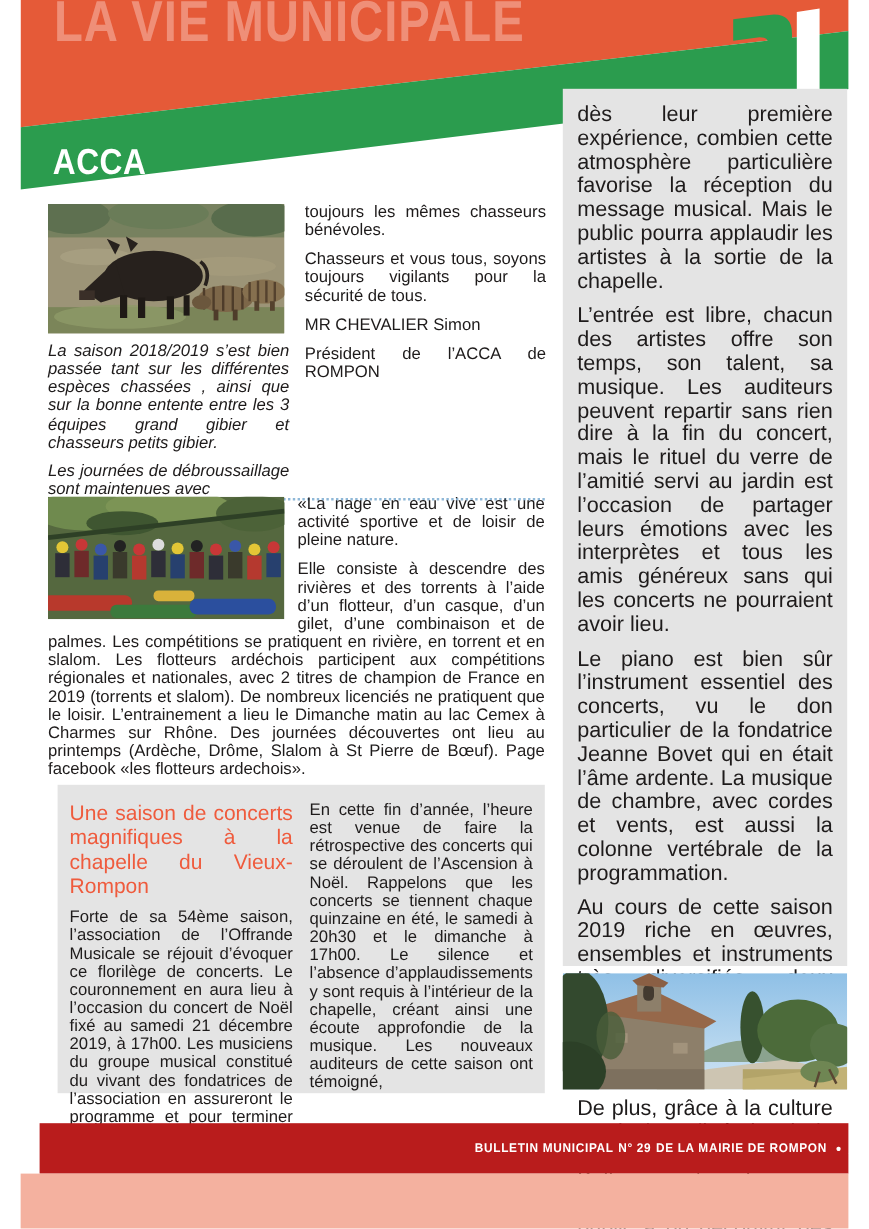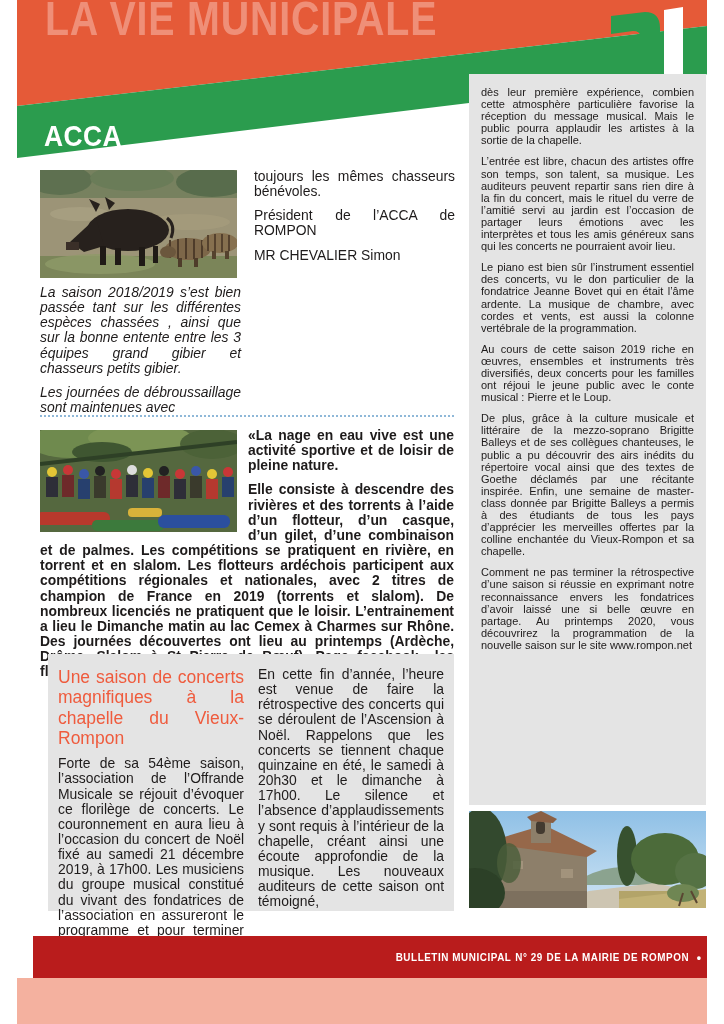--- a/index.html
+++ b/index.html
@@ -27,33 +27,33 @@
   .col p, .flot p, .panel p {
     font-size:13.9px; line-height:1.09; color:#1e1b1b;
     text-align:justify; margin-bottom:9px;
     hyphens:auto; -webkit-hyphens:auto;
   }
   .photo { position:absolute; display:block; }
   .dotted-sep {
     position:absolute; left:23px; top:415px; width:414px; height:0;
     border-top:2px dotted #8FB8D8;
   }
-  .flot { position:absolute; left:23px; top:428px; width:414px;font-weight:bold; }
+  .flot { position:absolute; left:23px; top:412px; width:414px; }
   .flot svg { float:left; margin:2px 11px 4px 0; }
   
   .panel { background:#E4E4E4; position:absolute; }
   #concert-panel { left:31px; top:654px; width:406px; height:257px; padding:13px 10px 10px 10px; }
   #concert-panel .inner { display:flex; gap:14px; }
   #concert-panel .pcol { width:50%; }
   .concert-heading {
     font-size:17.5px; line-height:1.16; color:#EF5B3D;
     text-align:justify; margin-bottom:8px; font-weight:400;
   }
   #right-panel { left:452px; top:74px; width:237px; height:731px; padding:12px 12px 8px 12px; }
-  #right-panel p { font-size:11px; line-height:1.1; margin-bottom:9px; }
+  #right-panel p { font-size:18px; line-height:1.1; margin-bottom:9px; }
   
   #footer-green {
     position:absolute; left:16px; top:936px; width:724px; height:42px;
     background:#b91c1c; display:flex; align-items:center; justify-content:flex-end;
     padding-right:22px;
   }
   #footer-salmon { position:absolute; left:0; top:978px; width:724px; height:46px; background:#F4B19F; }
   .footer-line { display:flex; align-items:center; color:#ffffff; transform:scaleX(.94); transform-origin:right center; }
   .footer-small { font-size:10.5px; font-weight:600; letter-spacing:.6px; }
   .footer-issue { font-size:10.5px; font-weight:800; letter-spacing:.6px; margin:0 4px; }
@@ -111,22 +111,23 @@
       <rect x="185" y="81" width="4" height="8" fill="#55422E"></rect>
     </g>
   </svg>
 
   <div class="col" style="left:23px; top:285px; width:201px;font-style:italic;">
     <p>La saison 2018/2019 s’est bien passée tant sur les différentes espèces chassées , ainsi que sur la bonne entente entre les 3 équipes grand gibier et chasseurs petits gibier.</p>
     <p>Les journées de débroussaillage sont maintenues avec</p>
   </div>
   <div class="col" style="left:237px; top:169px; width:201px;">
     <p>toujours les mêmes chasseurs bénévoles.</p>
+    <p>Chasseurs et vous tous, soyons toujours vigilants pour la sécurité de tous.</p>
+    <p>MR CHEVALIER Simon</p>
     <p>Président de l’ACCA de ROMPON</p>
-    <p>MR CHEVALIER Simon</p>
   </div>
 
   <div class="dotted-sep"></div>
 
   <div class="flot">
     <svg width="197" height="102" viewBox="0 0 197 102">
       <rect width="197" height="102" fill="#55683F"></rect>
       <ellipse cx="30" cy="12" rx="42" ry="16" fill="#6F8A4E"></ellipse>
       <ellipse cx="100" cy="8" rx="52" ry="14" fill="#7C9455"></ellipse>
       <ellipse cx="172" cy="14" rx="32" ry="15" fill="#4C6238"></ellipse>

